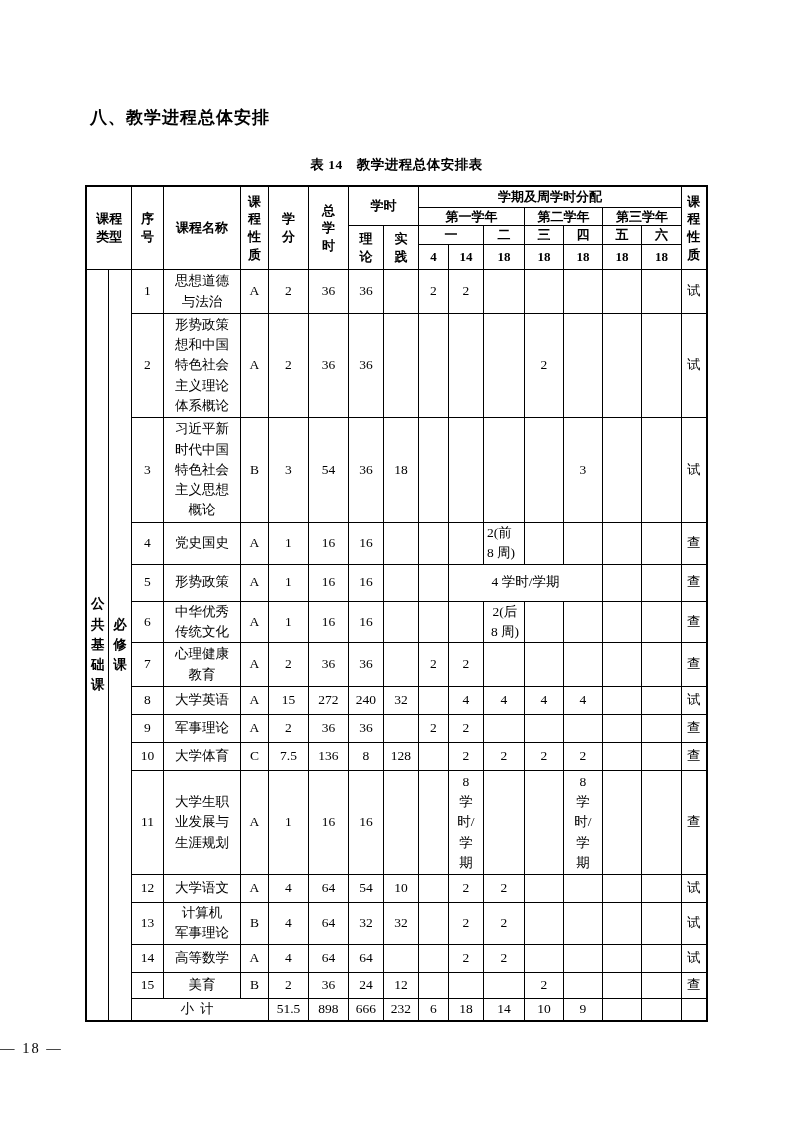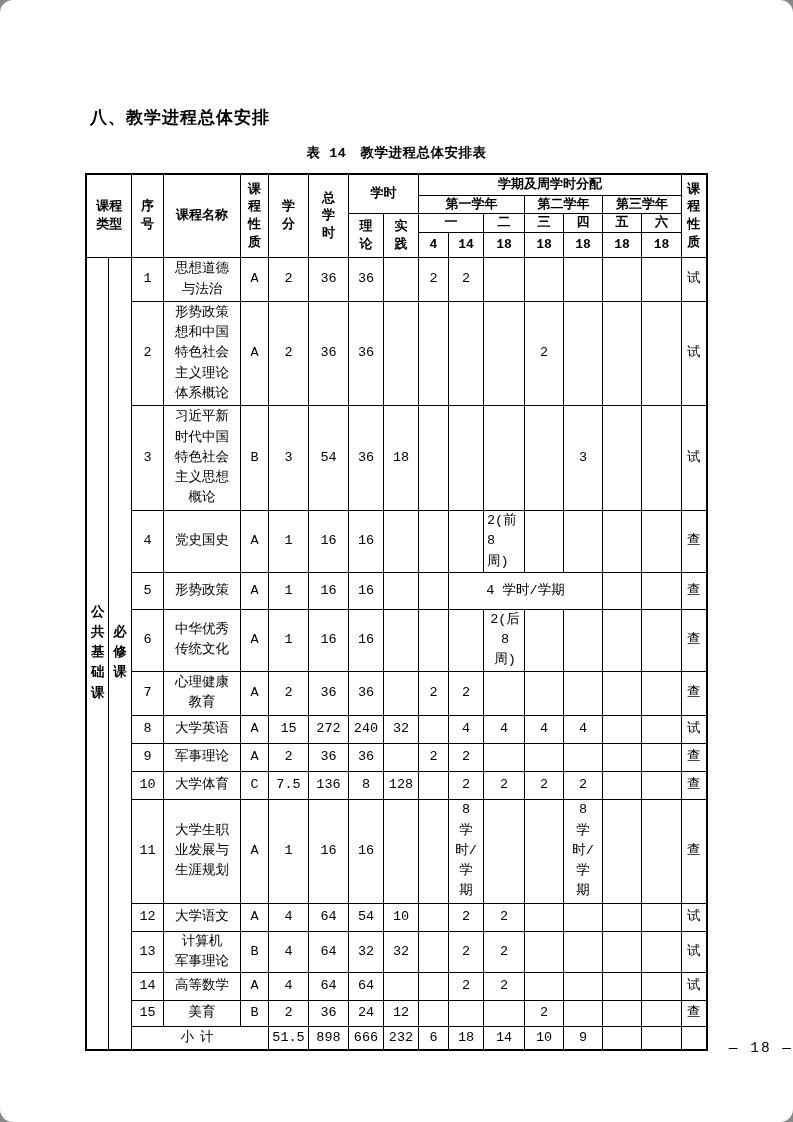--- a/index.html
+++ b/index.html
@@ -1,34 +1,33 @@
 <!DOCTYPE html>
 <html><head>
 <meta charset="utf-8">
 <style>
   html,body{margin:0;padding:0;background:#888;}
   .page{
     position:relative;
     width:793px;height:1122px;
     margin:0 auto;
     background:#ffffff;
-    font-family:Liberation Mono, monospace;
+    font-family:Liberation Serif, serif;
     color:#000;
     overflow:hidden;
-    border-radius:13px;
   }
   .heading{
     margin:0;
     padding:106px 0 0 90px;
     font-size:17px;
     font-weight:bold;
     letter-spacing:1px;
   }
   .caption{
-    margin-top:15px;
+    margin-top:27px;
     text-align:center;
     font-size:13.5px;
     font-weight:bold;
     letter-spacing:0.5px;
   }
   table.sched{
     width:620px;
     margin:11px auto 0 auto;
     border-collapse:collapse;
     table-layout:fixed;
@@ -46,23 +45,23 @@
   }
   tr.hrow td{font-weight:bold;font-size:13px;line-height:1.35;}
   td.num{font-size:13.5px;}
   
   .w1{display:inline-block;width:1.1em;word-break:break-all;white-space:normal;}
   .w2{display:inline-block;width:2.3em;word-break:break-all;white-space:normal;}
   td.vlab{font-weight:bold;font-size:13px;}
   td.subtotal-label{letter-spacing:6px;margin-top:40px;}
   .pagenum{
     position:absolute;
-    left:7px;right:0;
+    left:0;right:0;
     top:1040px;
-    text-align:right;
+    text-align:left;
     font-size:14.5px;
     letter-spacing:2px;
   }
 </style>
 </head>
 <body>
 
 <div class="page">
 
   <h1 class="heading">八、教学进程总体安排</h1>

